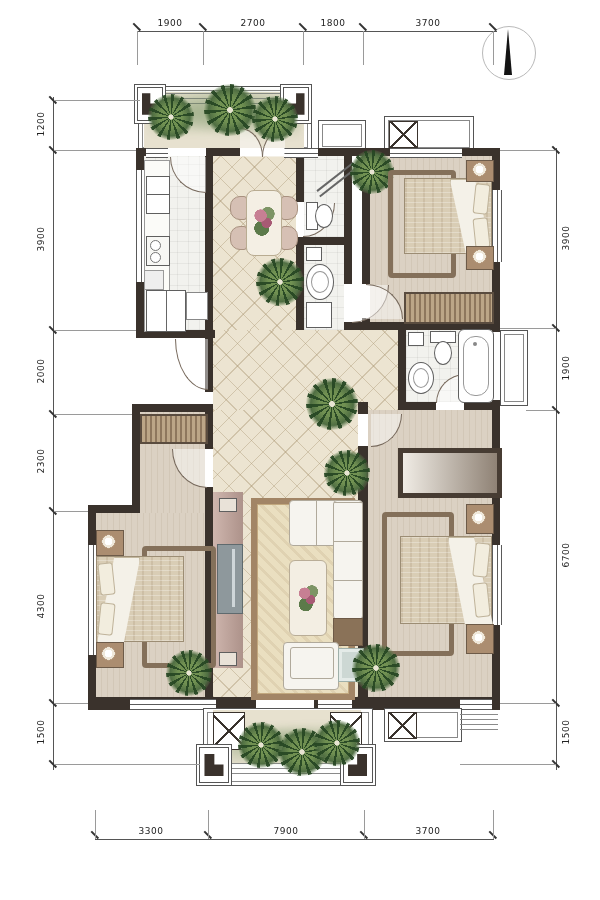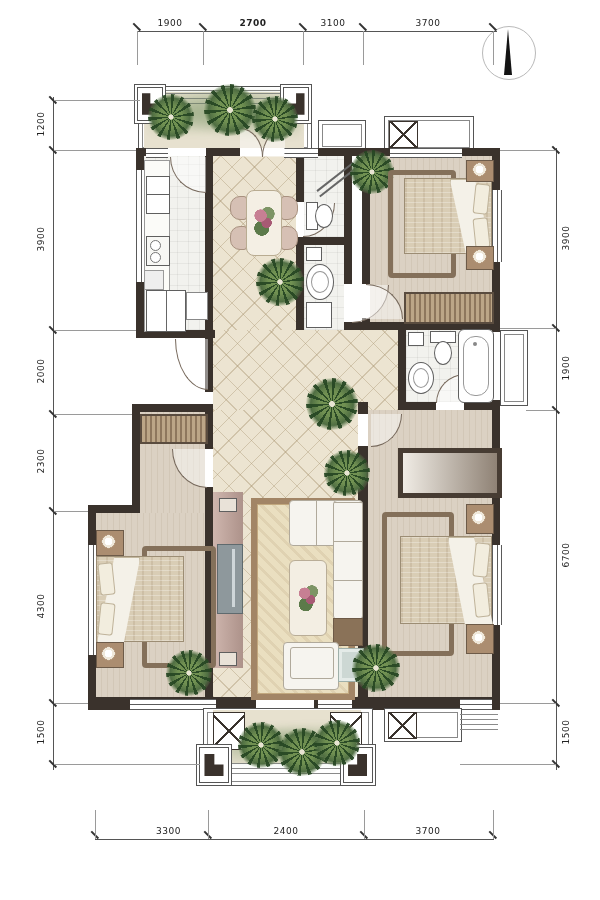--- a/index.html
+++ b/index.html
@@ -260,22 +260,22 @@
   <div class="tk" style="left:198px;top:26px;"></div>
   <div class="tk" style="left:298px;top:26px;"></div>
   <div class="tk" style="left:358px;top:26px;"></div>
   <div class="tk" style="left:488px;top:26px;"></div>
   <div class="ext" style="left:137px;top:31px;width:1px;height:34px;"></div>
   <div class="ext" style="left:203px;top:31px;width:1px;height:34px;"></div>
   <div class="ext" style="left:303px;top:31px;width:1px;height:34px;"></div>
   <div class="ext" style="left:363px;top:31px;width:1px;height:34px;"></div>
   <div class="ext" style="left:493px;top:31px;width:1px;height:34px;"></div>
   <span class="lbl" style="left:140px;top:18px;">1900</span>
-  <span class="lbl" style="left:223px;top:18px;font-weight:bold;">2700</span>
-  <span class="lbl" style="left:303px;top:18px;">3100</span>
+  <span class="lbl" style="left:223px;top:18px;">2700</span>
+  <span class="lbl" style="left:303px;top:18px;">1800</span>
   <span class="lbl" style="left:398px;top:18px;">3700</span>
 
   <div class="dim" style="left:53px;top:97px;width:1px;height:673px;"></div>
   <div class="tk" style="left:48px;top:99px;"></div>
   <div class="tk" style="left:48px;top:149px;"></div>
   <div class="tk" style="left:48px;top:329px;"></div>
   <div class="tk" style="left:48px;top:413px;"></div>
   <div class="tk" style="left:48px;top:510px;"></div>
   <div class="tk" style="left:48px;top:702px;"></div>
   <div class="tk" style="left:48px;top:763px;"></div>
@@ -311,18 +311,18 @@
 
   <div class="dim" style="left:95px;top:839px;width:399px;height:1px;"></div>
   <div class="tk" style="left:90px;top:834px;"></div>
   <div class="tk" style="left:203px;top:834px;"></div>
   <div class="tk" style="left:359px;top:834px;"></div>
   <div class="tk" style="left:488px;top:834px;"></div>
   <div class="ext" style="left:95px;top:810px;width:1px;height:29px;"></div>
   <div class="ext" style="left:208px;top:810px;width:1px;height:29px;"></div>
   <div class="ext" style="left:364px;top:810px;width:1px;height:29px;"></div>
   <div class="ext" style="left:493px;top:810px;width:1px;height:29px;"></div>
-  <span class="lbl" style="left:121px;top:826px;text-align:right;">3300</span>
-  <span class="lbl" style="left:256px;top:826px;">2400</span>
+  <span class="lbl" style="left:121px;top:826px;">3300</span>
+  <span class="lbl" style="left:256px;top:826px;">7900</span>
   <span class="lbl" style="left:398px;top:826px;">3700</span>
 
 
 </div>
 
 </body></html>

